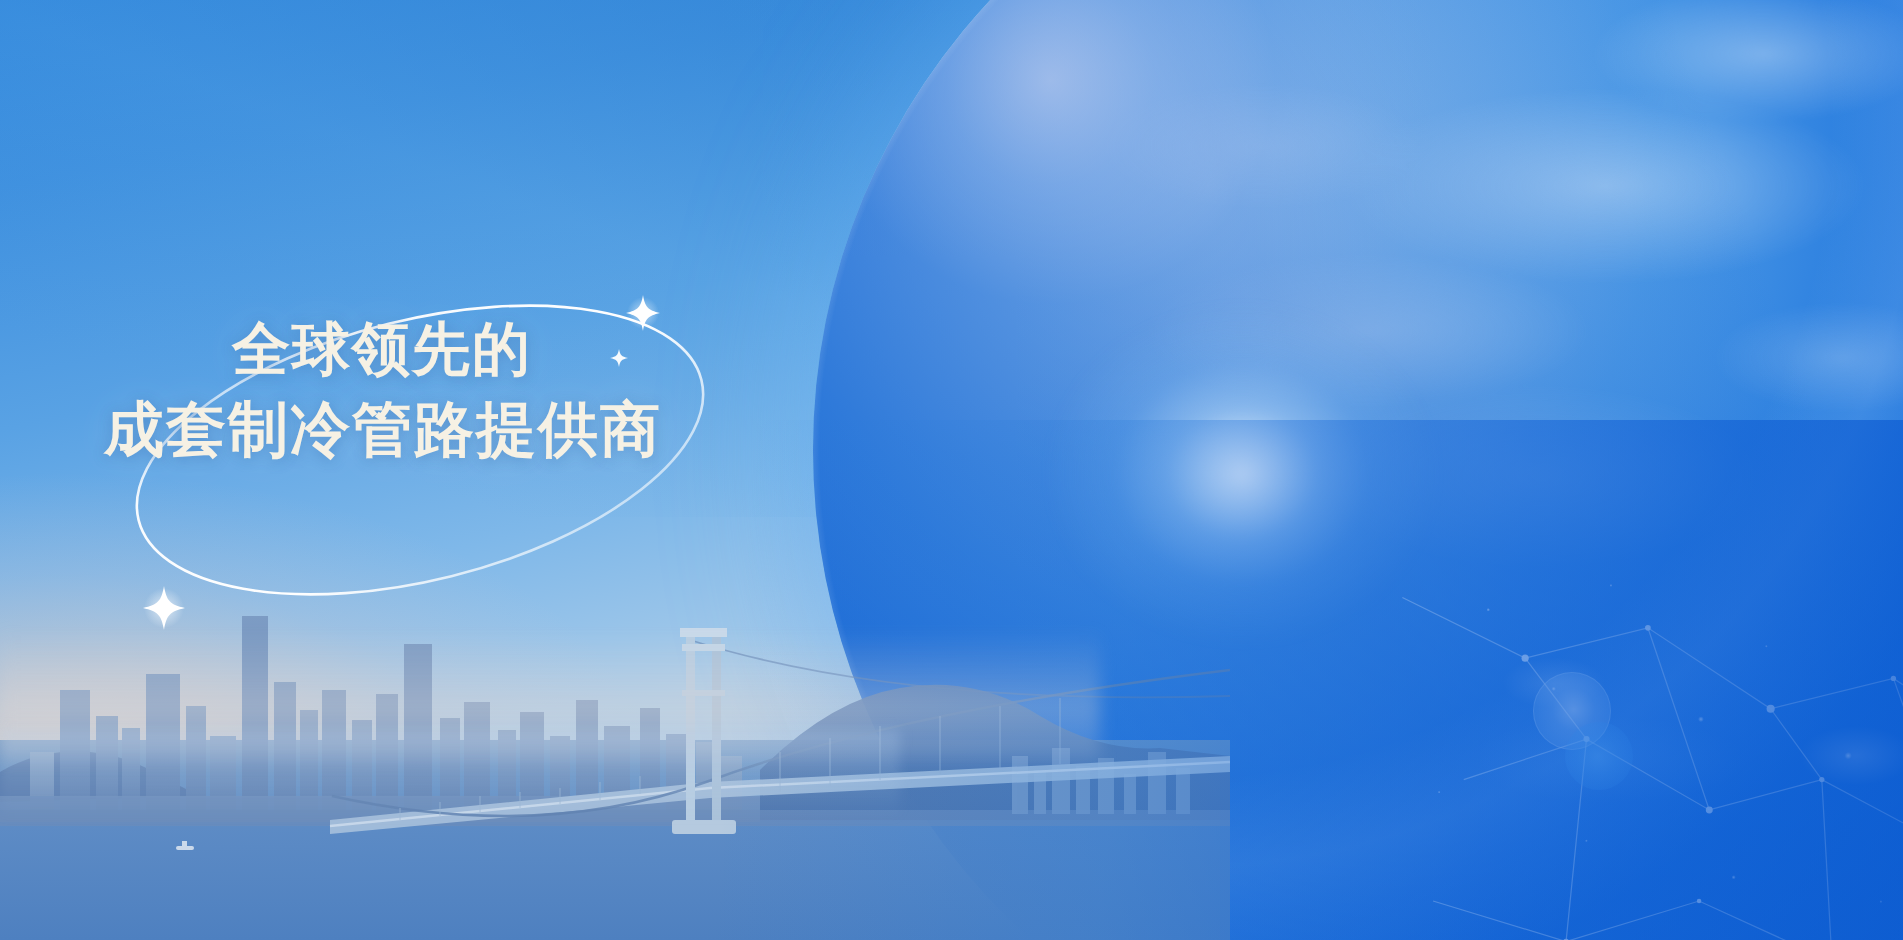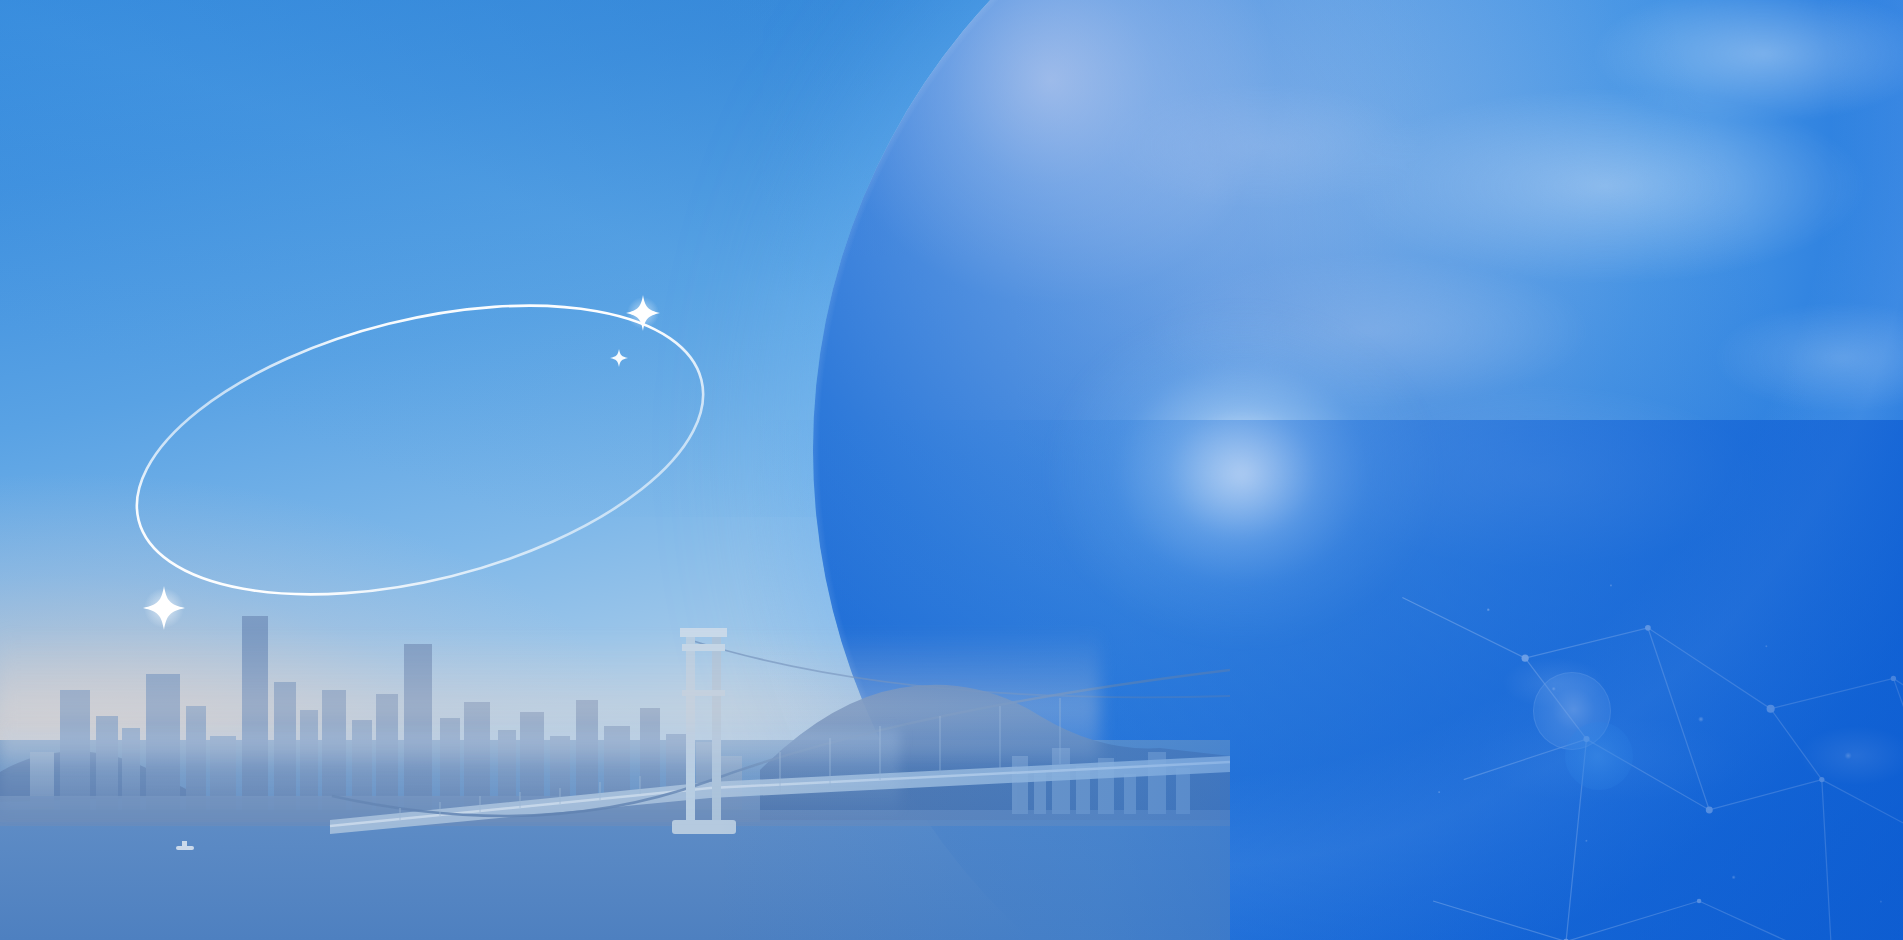--- a/index.html
+++ b/index.html
@@ -387,15 +387,17 @@
         <path d="M0 -18 C2.1 -5.7 4.9 -2.8 17 0 C4.9 2.8 2.1 5.7 0 18 C-2.1 5.7 -4.9 2.8 -17 0 C-4.9 -2.8 -2.1 -5.7 0 -18 Z" fill="#ffffff"></path>
       </g>
 
       <g transform="translate(539,88)">
         <path d="M0 -9 C1.1 -2.9 2.5 -1.4 9 0 C2.5 1.4 1.1 2.9 0 9 C-1.1 2.9 -2.5 1.4 -9 0 C-2.5 -1.4 -1.1 -2.9 0 -9 Z" fill="#ffffff" opacity=".95"></path>
       </g>
     </svg>
   </div>
 
   <div class="headline">
+    <span class="line line-1">全球领先的</span>
+    <span class="line line-2">成套制冷管路提供商</span>
   </div>
 
 </div>
 
 </body></html>

